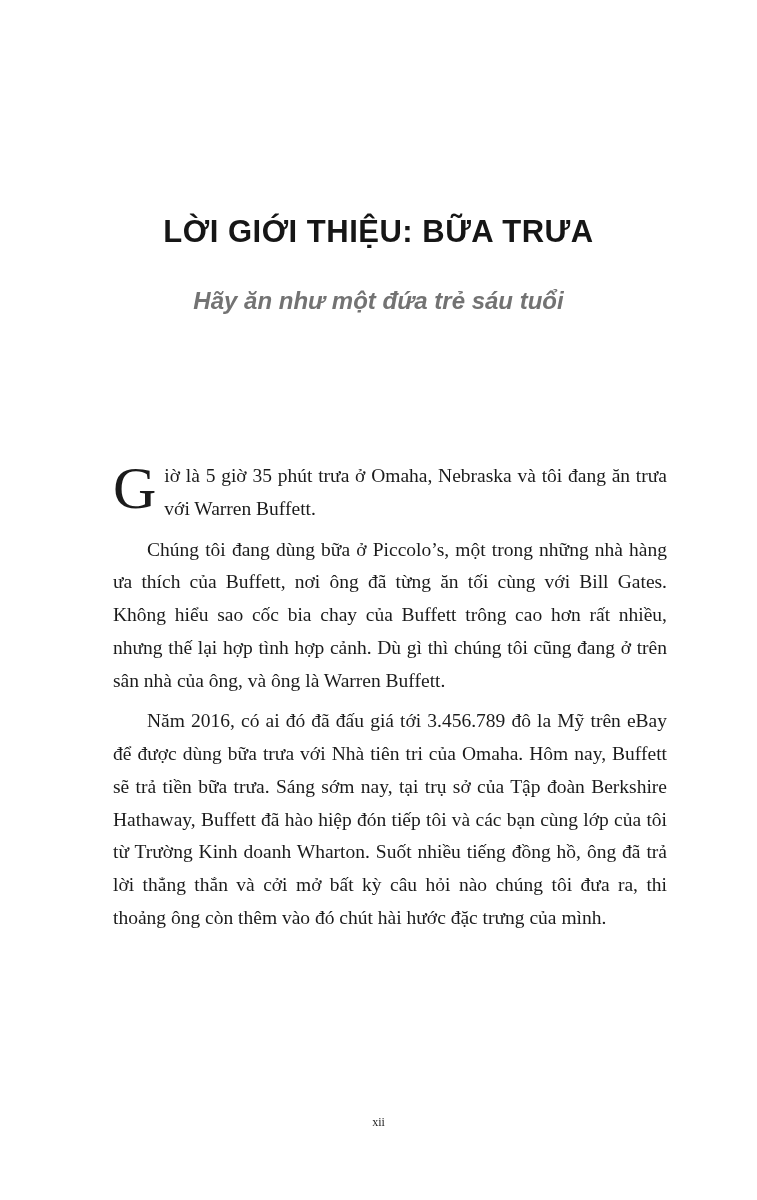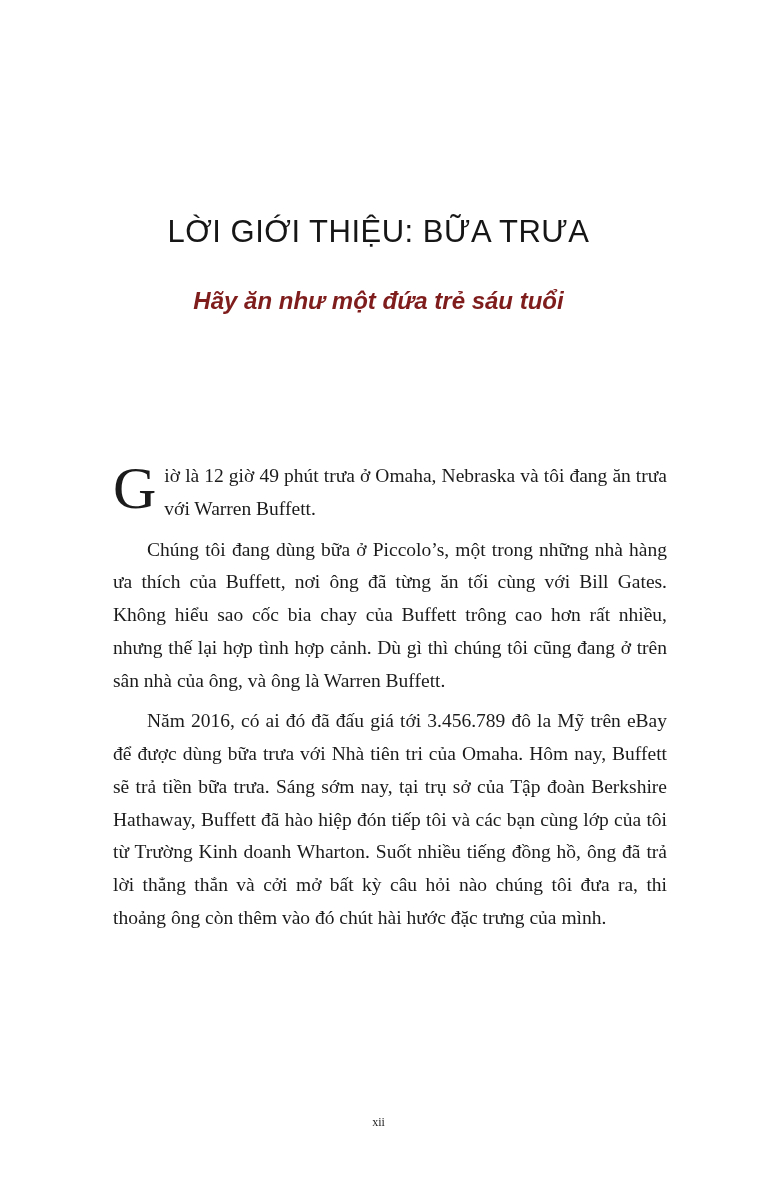--- a/index.html
+++ b/index.html
@@ -17,34 +17,34 @@
     }
     .page {
       position: absolute;
       inset: 0;
       background: #ffffff;
     }
     .chapter-title {
       margin-top: 208px;
       text-align: center;
       font-family: "Liberation Sans", "DejaVu Sans", sans-serif;
-      font-weight: 400;
+      font-weight: 700;
       font-size: 31px;
       line-height: 1.58;
       letter-spacing: 0.5px;
       color: #161616;
     }
     .chapter-subtitle {
       margin-top: 30px;
       text-align: center;
       font-family: "Liberation Sans", "DejaVu Sans", sans-serif;
       font-weight: 700;
       font-style: italic;
       font-size: 24px;
-      color: #7f1d1d;
+      color: #737373;
     }
     .body-text {
       position: absolute;
       top: 460px;
       left: 113px;
       width: 554px;
       font-size: 19.5px;
       line-height: 1.68;
       text-align: justify;
       color: #1b1b1b;
@@ -82,21 +82,21 @@
 <div class="page">
 
   <div class="chapter-title">
     <div>LỜI GIỚI THIỆU: BỮA TRƯA</div>
   </div>
 
   <div class="chapter-subtitle">Hãy ăn như một đứa trẻ sáu tuổi</div>
 
   <div class="body-text">
     <p>
-      <span class="dropcap">G</span><span>iờ là 12 giờ 49 phút trưa ở Omaha, Nebraska và tôi đang ăn trưa với Warren Buffett.</span>
+      <span class="dropcap">G</span><span>iờ là 5 giờ 35 phút trưa ở Omaha, Nebraska và tôi đang ăn trưa với Warren Buffett.</span>
     </p>
     <p class="indent">Chúng tôi đang dùng bữa ở Piccolo’s, một trong những nhà hàng ưa thích của Buffett, nơi ông đã từng ăn tối cùng với Bill Gates. Không hiểu sao cốc bia chay của Buffett trông cao hơn rất nhiều, nhưng thế lại hợp tình hợp cảnh. Dù gì thì chúng tôi cũng đang ở trên sân nhà của ông, và ông là Warren Buffett.</p>
     <p class="indent">Năm 2016, có ai đó đã đấu giá tới 3.456.789 đô la Mỹ trên eBay để được dùng bữa trưa với Nhà tiên tri của Omaha. Hôm nay, Buffett sẽ trả tiền bữa trưa. Sáng sớm nay, tại trụ sở của Tập đoàn Berkshire Hathaway, Buffett đã hào hiệp đón tiếp tôi và các bạn cùng lớp của tôi từ Trường Kinh doanh Wharton. Suốt nhiều tiếng đồng hồ, ông đã trả lời thẳng thắn và cởi mở bất kỳ câu hỏi nào chúng tôi đưa ra, thi thoảng ông còn thêm vào đó chút hài hước đặc trưng của mình.</p>
   </div>
 
   <div class="page-number">xii</div>
 
 </div>
 
 </body></html>

